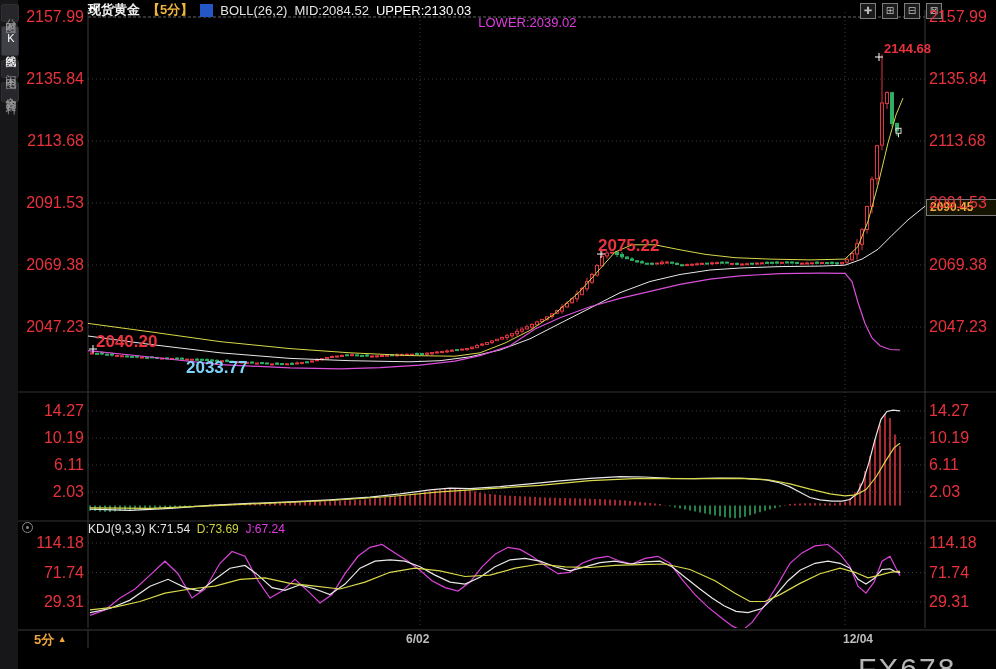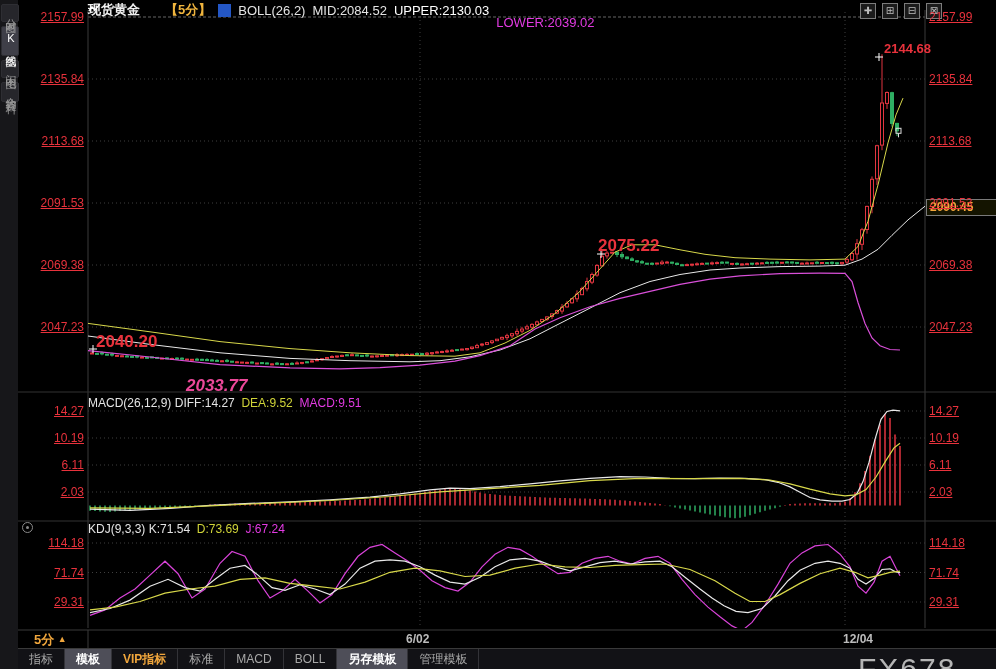--- a/index.html
+++ b/index.html
@@ -8,28 +8,28 @@
   
   #sidebar{position:absolute;left:0;top:0;width:18px;height:669px;background:#17171a;}
   .sb-item{width:16px;margin:4px 1px 2px 1px;padding:5px 0;background:#26262b;color:#9a9a9a;
            font-size:11px;writing-mode:vertical-rl;text-orientation:upright;letter-spacing:2px;
            text-align:center;cursor:pointer;border:1px solid #2e2e33;border-radius:2px;}
   .sb-item.sel{background:#3f3f48;color:#fff;}
   
   #hdr{position:absolute;left:88px;top:2px;height:16px;display:flex;align-items:center;gap:7px;
        font-size:13px;white-space:nowrap;}
   .h-sym{color:#efefef;font-weight:bold;}
-  .h-per{color:#f0b53e;font-weight:bold;margin-left:18px;}
+  .h-per{color:#f0b53e;font-weight:bold;}
   .h-w{color:#e4e4e4;} .h-y{color:#ffffff;} .h-m{color:#e23ae2;margin-top:24px;}
   #hdr-icons{position:absolute;left:860px;top:3px;display:flex;gap:6px;}
   .h-ico{width:14px;height:14px;border:1px solid #7c7c7c;color:#bdbdbd;font-size:10px;line-height:13px;
          text-align:center;background:#1b1b1b;cursor:pointer;}
   .kico{width:13px;height:13px;background:#2457c5;display:inline-block;}
   
-  .ax{position:absolute;font-size:12px;line-height:14px;text-decoration:underline;}
+  .ax{position:absolute;font-size:16px;line-height:14px;}
   .ax.l{left:18px;width:66px;text-align:right;}
   .ax.r{left:929px;width:64px;text-align:left;}
   
   .ann{position:absolute;font-size:17px;font-weight:bold;white-space:nowrap;}
   #price-marker{position:absolute;left:926px;top:199px;width:66px;height:15px;border:1px solid #7a7a7a;
                 background:#141400;color:#f5a73b;font-size:12px;font-weight:bold;line-height:15px;padding-left:3px;}
   .ind-hdr{position:absolute;left:88px;font-size:12px;white-space:nowrap;}
   #kdj-gear{position:absolute;left:22px;top:522px;width:9px;height:9px;border:1px solid #8a8a8a;
             border-radius:50%;color:#8a8a8a;}
   #kdj-gear:after{content:"";position:absolute;left:3px;top:3px;width:3px;height:3px;border-radius:50%;background:#8a8a8a;}
@@ -624,55 +624,39 @@
   <div id="hdr-icons">
       <div class="h-ico">✚</div>
       <div class="h-ico">⊞</div>
       <div class="h-ico">⊟</div>
       <div class="h-ico">⊠</div>
     </div>
 
   <div class="ann" id="ann-high" style="left:884px;top:41px;color:#e8323c;font-size:13px;">2144.68</div>
   <div class="ann" id="ann-peak" style="left:598px;top:236px;color:#e8323c;">2075.22</div>
   <div class="ann" id="ann-open" style="left:96px;top:332px;color:#e8323c;">2040.20</div>
-  <div class="ann" id="ann-low" style="left:186px;top:376px;color:#ec4899;font-style:italic;">2033.77</div>
+  <div class="ann" id="ann-low" style="left:186px;top:358px;color:#7dd3fc;">2033.77</div>
   <div id="price-marker">2090.45</div>
 
-  <div class="ind-hdr" style="top:396px;">
-    <span style="color:#e4e4e4;">MACD(26,12,9)</span>
-    <span style="color:#e4e4e4;">DIFF:14.27</span>&nbsp;
-    <span style="color:#cfd338;">DEA:9.52</span>&nbsp;
-    <span style="color:#e23ae2;">MACD:9.51</span>
-  </div>
   <div class="ind-hdr" style="top:522px;">
     <span style="color:#e4e4e4;">KDJ(9,3,3)</span>
     <span style="color:#e4e4e4;">K:71.54</span>&nbsp;
     <span style="color:#cfd338;">D:73.69</span>&nbsp;
     <span style="color:#e23ae2;">J:67.24</span>
   </div>
   <div id="kdj-gear"></div>
 
   <div id="f-period">
     <span>5分</span>
     <span class="arr">▲</span>
   </div>
   <div class="f-date" style="left:406px;">6/02</div>
   <div class="f-date" style="left:843px;text-align:right;">12/04</div>
   <div id="watermark">FX678</div>
 
-  <div id="toolbar">
-      <div class="tb">指标</div>
-      <div class="tb sel">模板</div>
-      <div class="tb vip">VIP指标</div>
-      <div class="tb">标准</div>
-      <div class="tb">MACD</div>
-      <div class="tb">BOLL</div>
-      <div class="tb sel">另存模板</div>
-      <div class="tb">管理模板</div>
-    </div>
 <div class="ax l" style="top: 10px; color: rgb(232, 50, 60);">2157.99</div>
     <div class="ax r" style="top: 10px; color: rgb(232, 50, 60);">2157.99</div>
     <div class="ax l" style="top: 72px; color: rgb(232, 50, 60);">2135.84</div>
     <div class="ax r" style="top: 72px; color: rgb(232, 50, 60);">2135.84</div>
     <div class="ax l" style="top: 134px; color: rgb(232, 50, 60);">2113.68</div>
     <div class="ax r" style="top: 134px; color: rgb(232, 50, 60);">2113.68</div>
     <div class="ax l" style="top: 196px; color: rgb(232, 50, 60);">2091.53</div>
     <div class="ax r" style="top: 196px; color: rgb(232, 50, 60);">2091.53</div>
     <div class="ax l" style="top: 258px; color: rgb(232, 50, 60);">2069.38</div>
     <div class="ax r" style="top: 258px; color: rgb(232, 50, 60);">2069.38</div>

